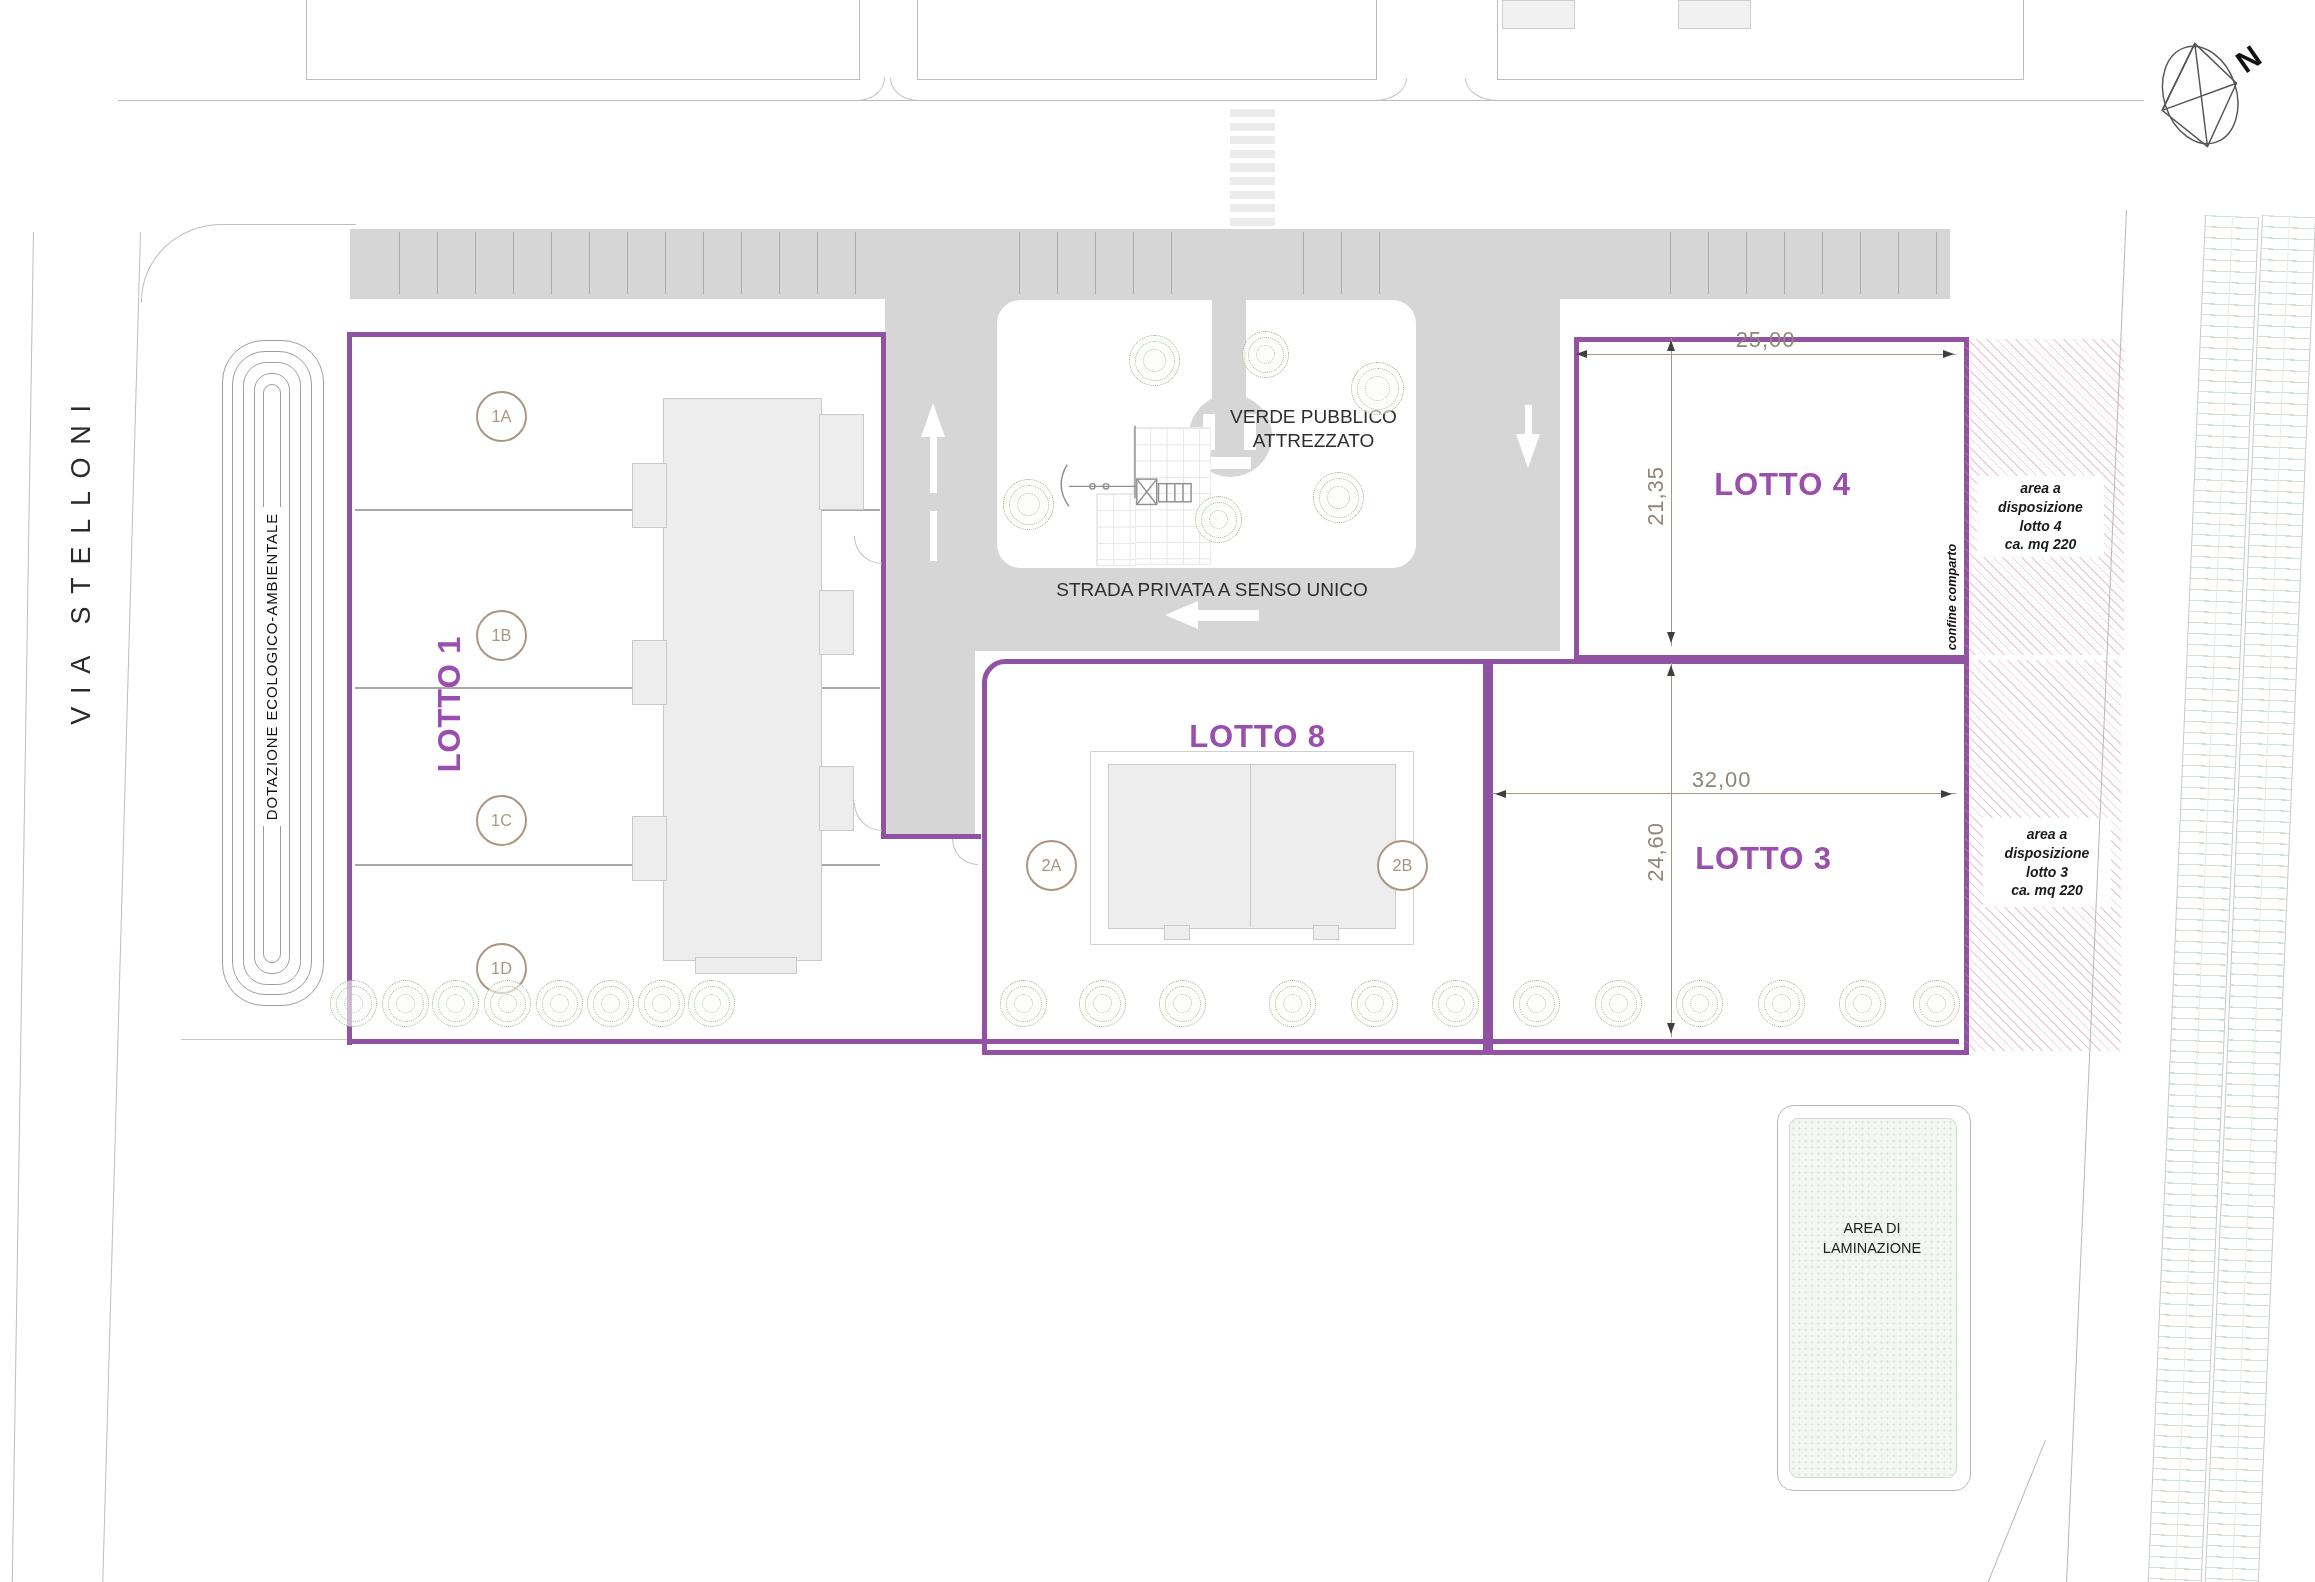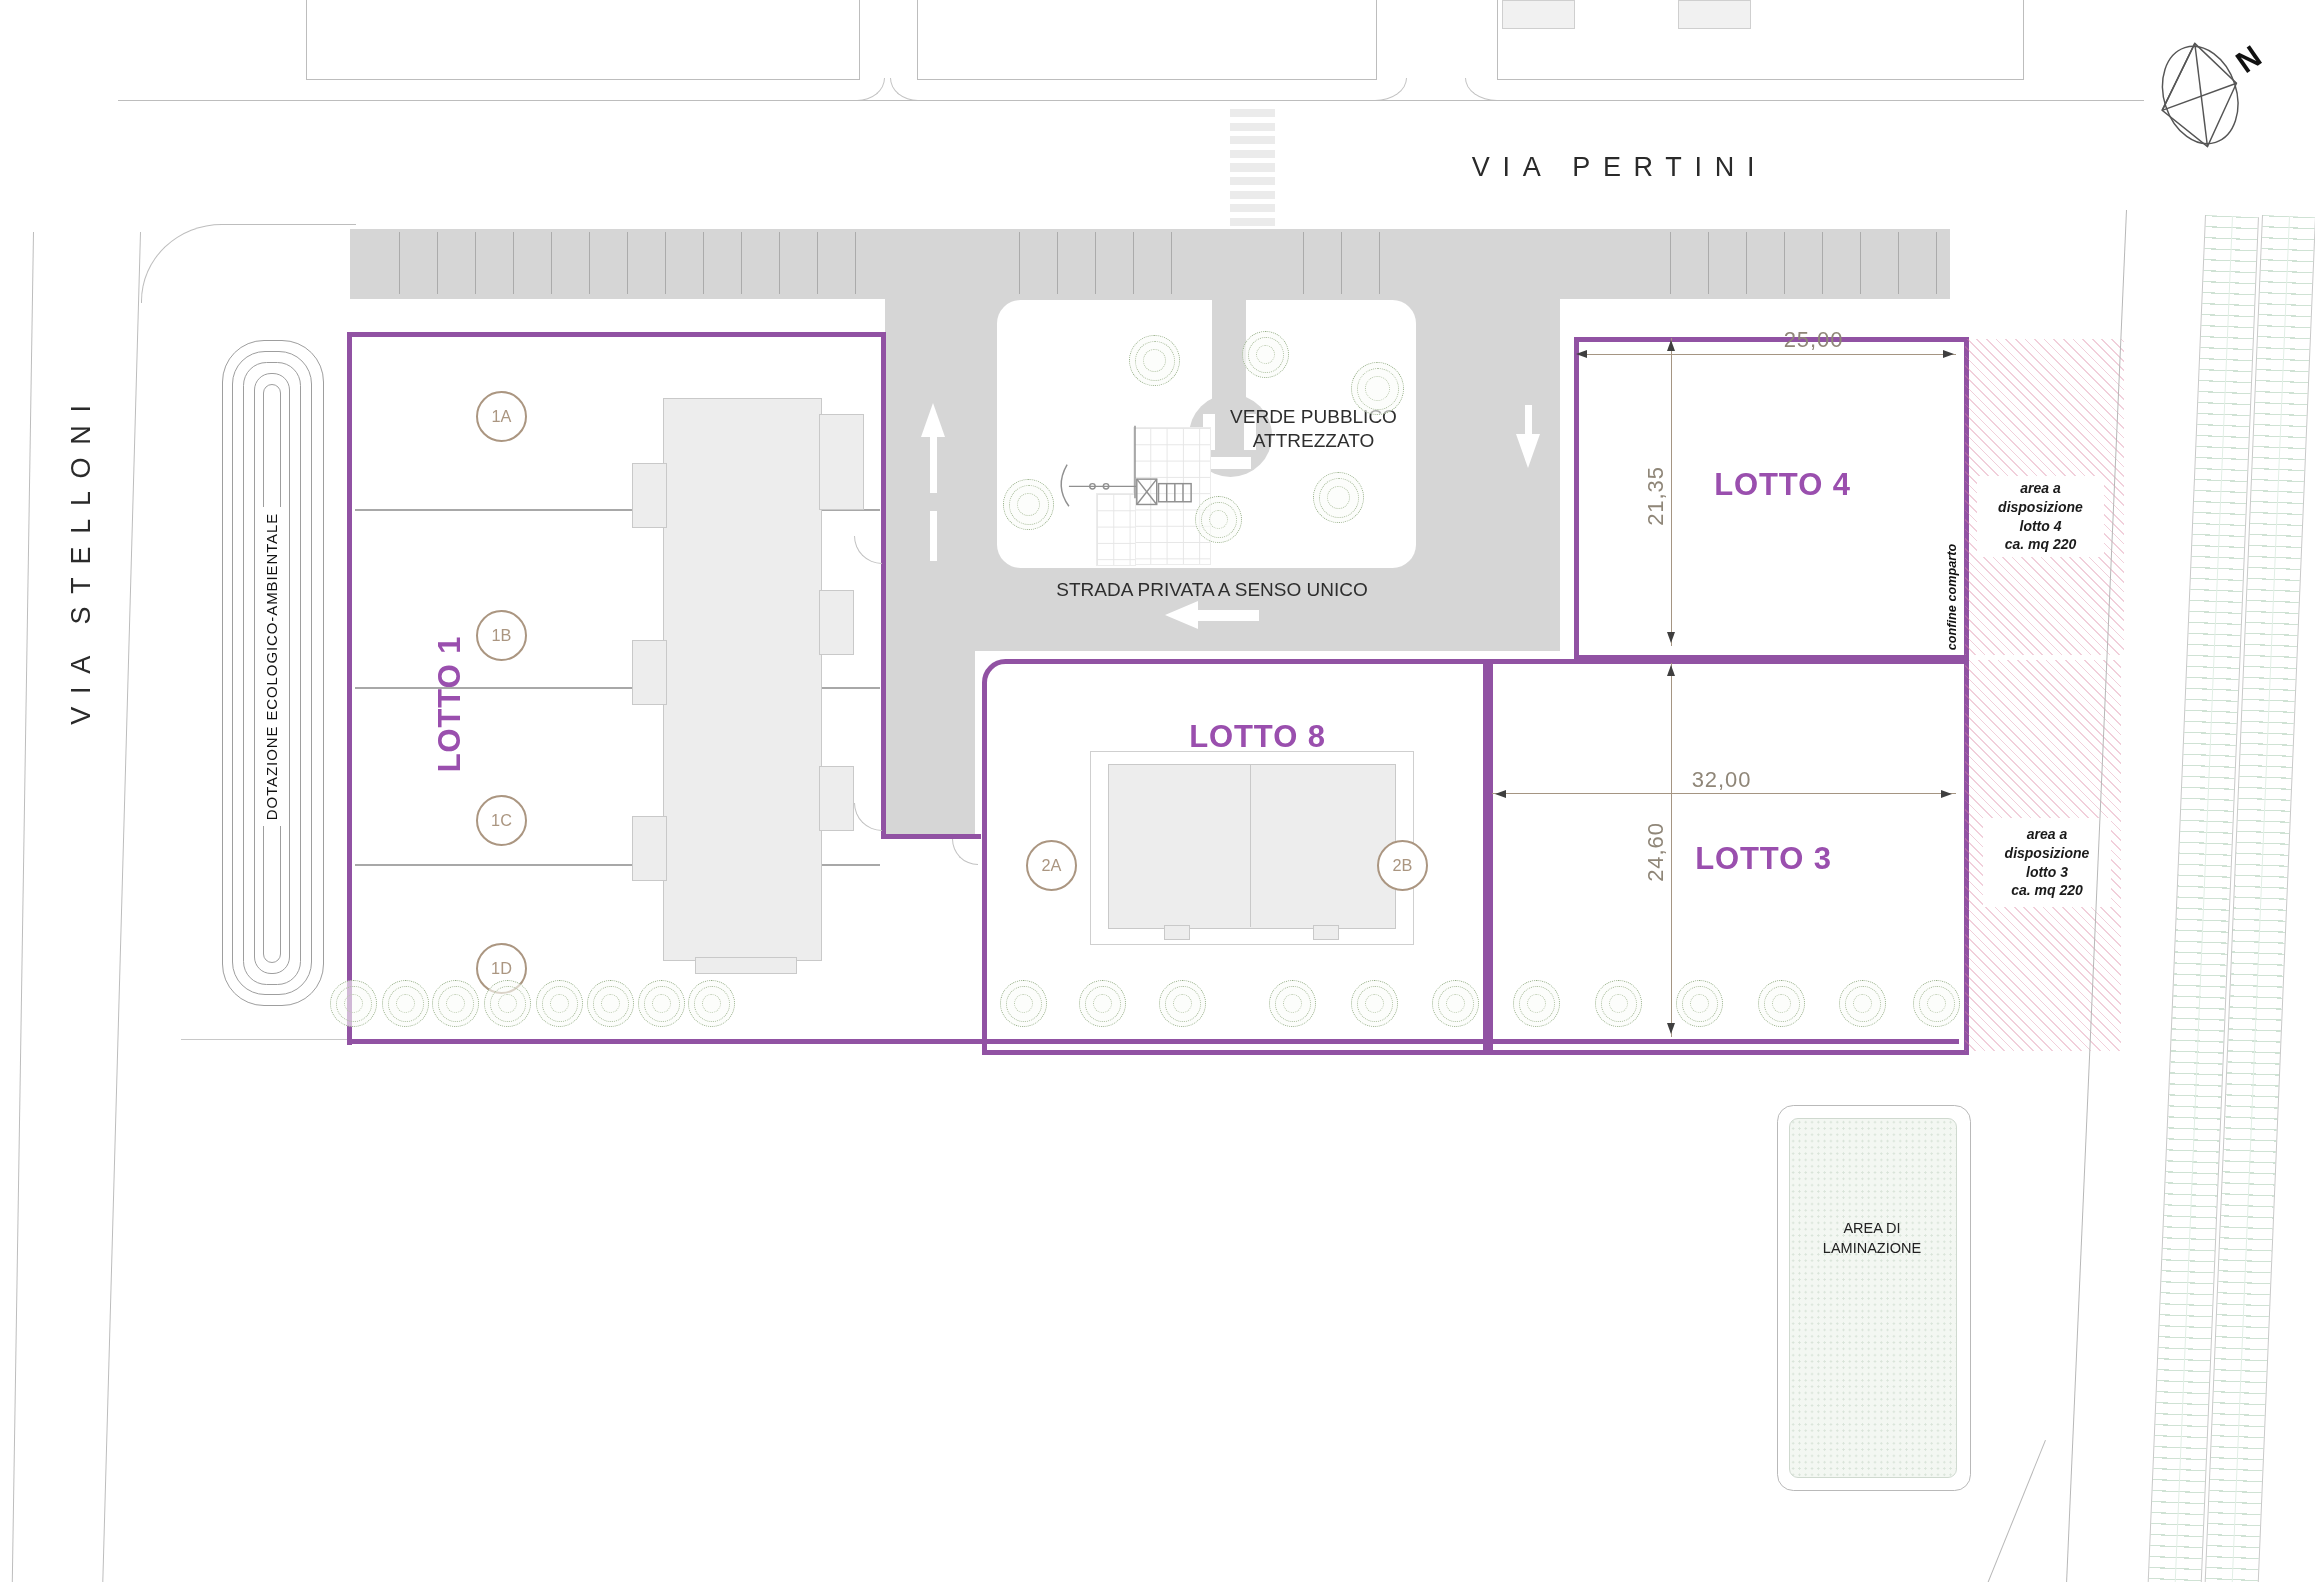--- a/index.html
+++ b/index.html
@@ -51,21 +51,20 @@
   <div class="abs" style="left:1502px;top:0;width:71px;height:27px;background:#f1f1f1;border:0.9px solid #cfcfcf;"></div>
   <div class="abs" style="left:1678px;top:0;width:71px;height:27px;background:#f1f1f1;border:0.9px solid #cfcfcf;"></div>
   <div class="curveR" style="left:857px;top:78px;width:27px;height:22px;"></div>
   <div class="curveL" style="left:890px;top:78px;width:27px;height:22px;"></div>
   <div class="curveR" style="left:1375px;top:78px;width:31px;height:22px;"></div>
   <div class="curveL" style="left:1465px;top:78px;width:31px;height:22px;"></div>
   <div class="thin" style="left:118px;top:100px;width:2026px;height:1.4px;"></div>
 
   <div class="abs" style="left:1230px;top:109px;width:45px;height:125px;background:repeating-linear-gradient(180deg,#ebebeb 0 8.1px,transparent 8.1px 13.6px);"></div>
 
-  <div class="abs roadname ctext" style="left:1339px;top:152px;width:561px;">VIA PERTINI</div>
 
   <svg class="abs" style="left:2135px;top:27px;" width="154" height="136" viewBox="0 0 170 150">
     <g stroke="#555" fill="none" stroke-width="1.6">
       <ellipse cx="72" cy="75" rx="40" ry="55" transform="rotate(-18 72 75)"></ellipse>
       <polygon points="66,18 112,62 80,132 30,92"></polygon>
       <line x1="66" y1="18" x2="80" y2="132"></line>
       <line x1="112" y1="62" x2="30" y2="92"></line>
       <line x1="66" y1="18" x2="30" y2="92"></line>
     </g>
     <text x="122" y="52" font-size="34" font-weight="bold" fill="#111" font-family="Liberation Sans, sans-serif" transform="rotate(-35 122 52)">N</text>
@@ -190,21 +189,21 @@
     </div>
 
   <div class="vtext lotname" style="left:314px;top:686px;width:271px;">LOTTO 1</div>
   <div class="abs lotname ctext" style="left:1149px;top:719px;width:217px;">LOTTO 8</div>
   <div class="abs lotname ctext" style="left:1655px;top:841px;width:217px;">LOTTO 3</div>
   <div class="abs lotname ctext" style="left:1674px;top:467px;width:217px;">LOTTO 4</div>
 
   <div class="dimline" style="left:1581px;top:354px;width:375px;height:1.4px;"></div>
   <div class="ah" style="left:1576px;top:350px;border-width:4.1px 11.8px 4.1px 0;border-color:transparent #3f3f3f transparent transparent;"></div>
   <div class="ah" style="left:1943px;top:350px;border-width:4.1px 0 4.1px 11.8px;border-color:transparent transparent transparent #3f3f3f;"></div>
-  <div class="abs dimtxt ctext" style="left:1723px;top:327px;width:181px;">25,00</div>
+  <div class="abs dimtxt ctext" style="left:1675px;top:327px;width:181px;">25,00</div>
 
   <div class="dimline" style="left:1671px;top:338px;width:1.4px;height:308px;"></div>
   <div class="ah" style="left:1667px;top:340px;border-width:0 4.1px 11.8px 4.1px;border-color:transparent transparent #3f3f3f transparent;"></div>
   <div class="ah" style="left:1667px;top:632px;border-width:11.8px 4.1px 0 4.1px;border-color:#3f3f3f transparent transparent transparent;"></div>
   <div class="vtext dimtxt" style="left:1565px;top:483px;width:181px;">21,35</div>
 
   <div class="dimline" style="left:1492px;top:793px;width:464px;height:1.4px;"></div>
   <div class="ah" style="left:1495px;top:790px;border-width:4.1px 11.8px 4.1px 0;border-color:transparent #3f3f3f transparent transparent;"></div>
   <div class="ah" style="left:1941px;top:790px;border-width:4.1px 0 4.1px 11.8px;border-color:transparent transparent transparent #3f3f3f;"></div>
   <div class="abs dimtxt ctext" style="left:1631px;top:767px;width:181px;">32,00</div>

